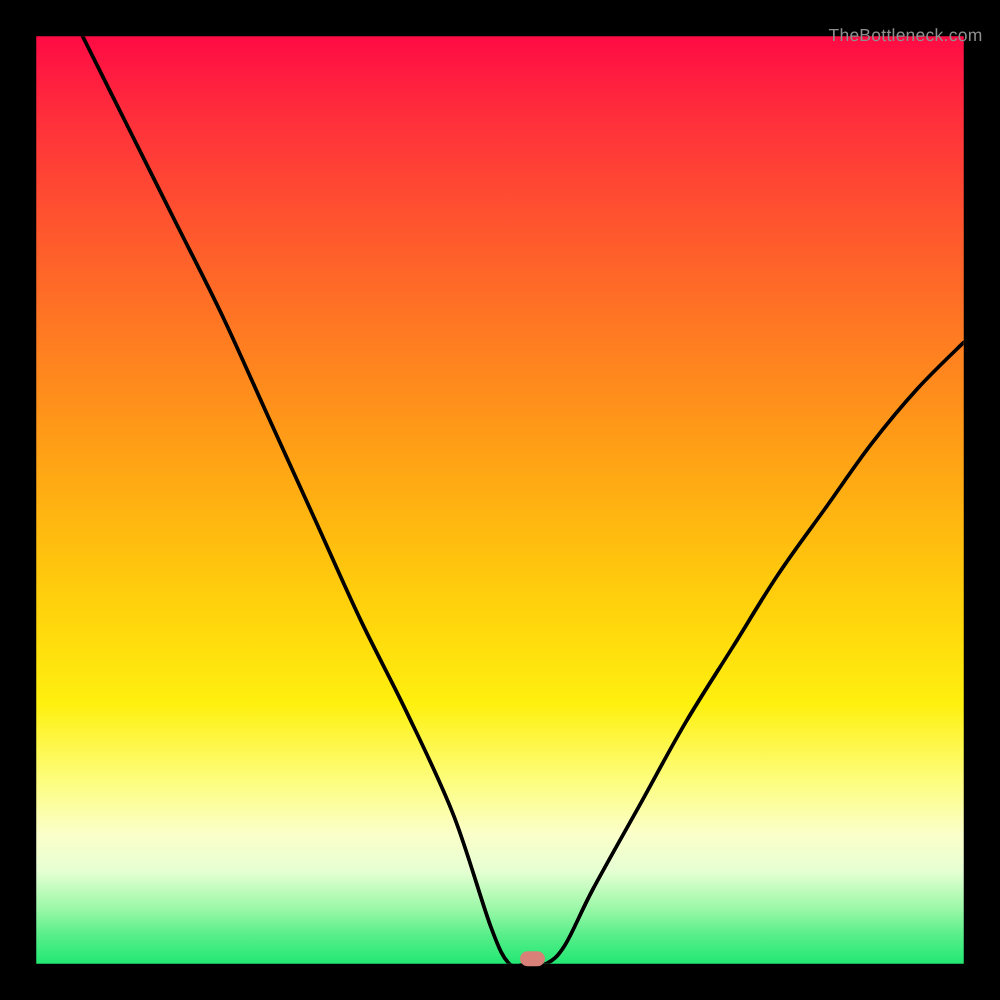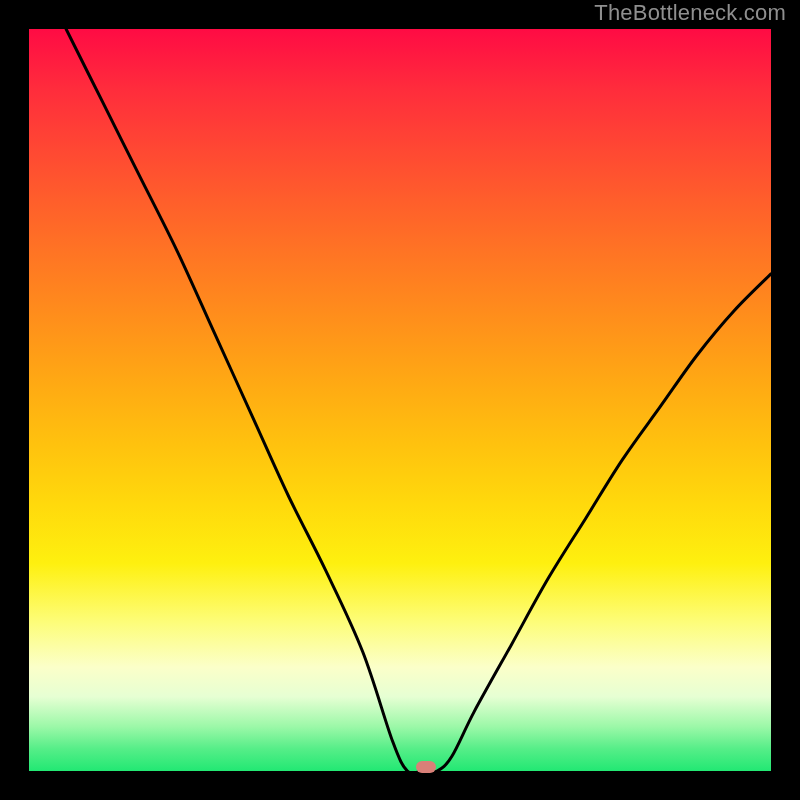--- a/index.html
+++ b/index.html
@@ -36,24 +36,24 @@
       #fdfd7a 80%,
       #fbffc9 86%,
       #e6ffd3 90%,
       #9cf8a8 94%,
       #56ee88 97%,
       #22e873 100%
     );
   }
   .watermark {
     position: absolute;
-    top: 0;
+    top: 20px;
     right: 14px;
     font-family: Arial, Helvetica, sans-serif;
-    font-size: 22px;
+    font-size: 14px;
     font-weight: 500;
     color: #8f8f8f;
     letter-spacing: 0.2px;
   }
   svg.curve {
     position: absolute;
     left: 0;
     top: 0;
     width: 742px;
     height: 742px;

